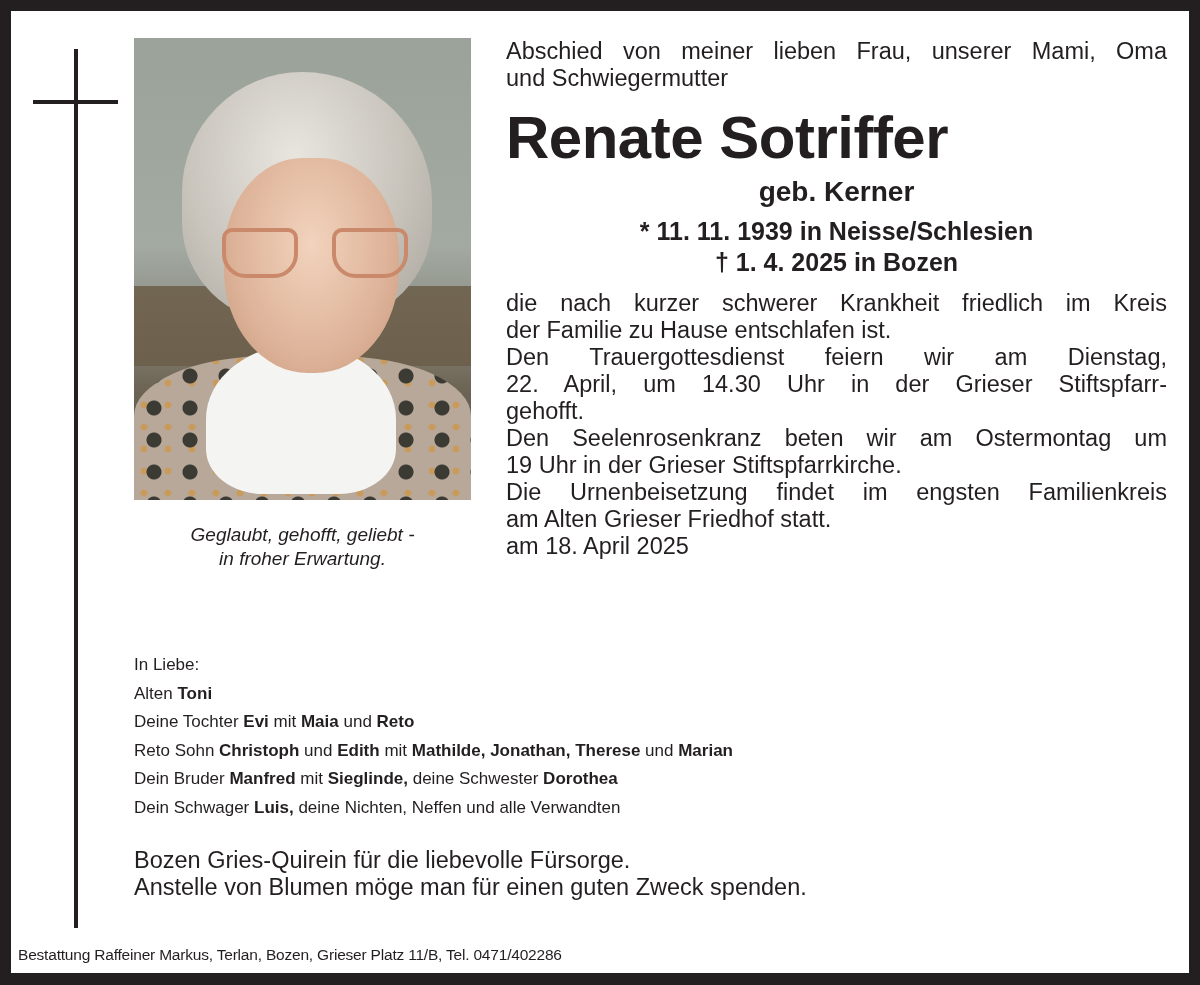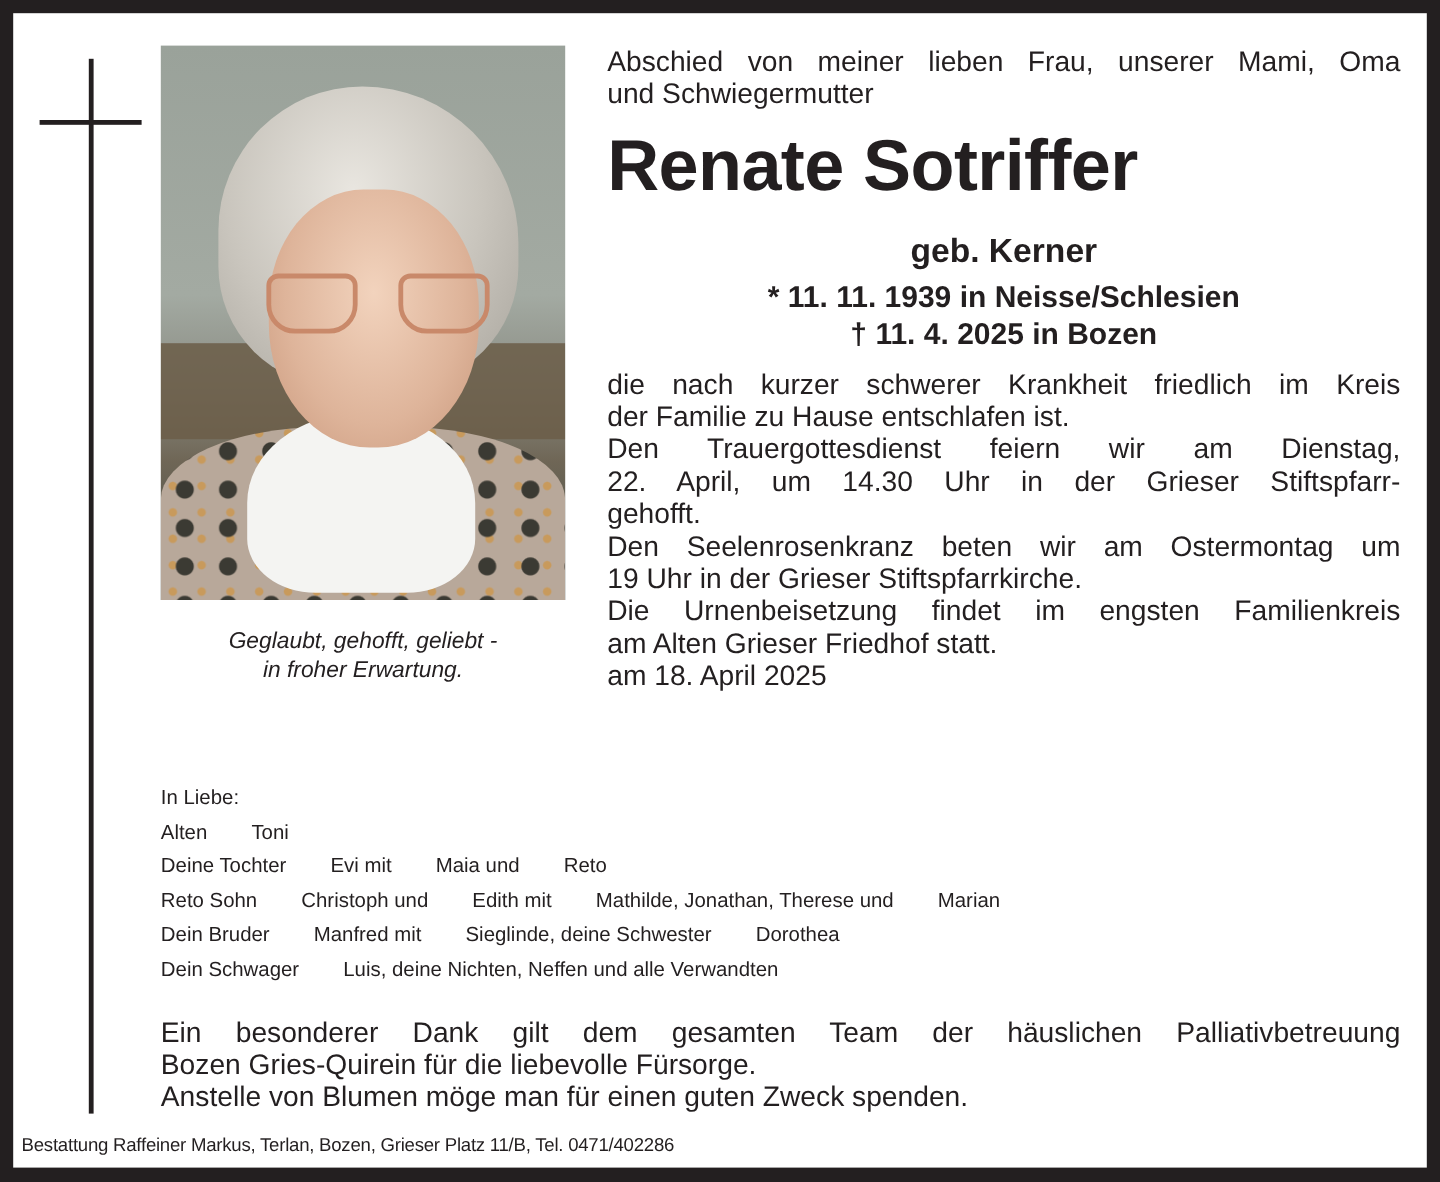--- a/index.html
+++ b/index.html
@@ -39,29 +39,29 @@
   .quote {
     position: absolute; left: 123px; top: 512px; width: 337px;
     text-align: center; font-style: italic; font-size: 19px; line-height: 24px;
   }
 
   
   .right { position: absolute; left: 495px; top: 27px; width: 661px; }
   .p { font-size: 23.5px; line-height: 27px; }
   .just-full { text-align: justify; text-align-last: justify; }
   .name { font-weight: bold; font-size: 60px; line-height: 68px; margin-top: 12px; letter-spacing: -0.5px; }
-  .maiden { font-weight: bold; font-size: 28px; line-height: 34px; text-align: center; margin-top: 20px; }
+  .maiden { font-weight: bold; font-size: 28px; line-height: 34px; text-align: center; margin-top: 3px; }
   .dates { font-weight: bold; font-size: 25px; line-height: 31px; text-align: center; margin-top: 7px; }
   .body-text { margin-top: 12px; }
   .place { font-size: 23.5px; line-height: 27px; letter-spacing: 1.2px; margin-top: 12px; }
   .place2 { font-size: 23.5px; line-height: 27px; }
 
   
   .family { position: absolute; left: 123px; top: 640px; width: 1050px; font-size: 17px; line-height: 28.5px; }
-  .family b { font-weight: normal; margin-left: 32px; }
+  .family b { font-weight: bold; }
 
   .thanks { position: absolute; left: 123px; top: 836px; width: 1033px; font-size: 23.5px; line-height: 27px; }
 
   .footer { position: absolute; left: 7px; top: 934px; font-size: 15.5px; line-height: 20px; letter-spacing: -0.2px; }
 </style>
 </head>
 <body>
 
 <div class="frame">
 
@@ -89,21 +89,21 @@
   <div class="right">
     <div class="p">
       <div class="just-full">Abschied von meiner lieben Frau, unserer Mami, Oma</div>
       <div>und Schwiegermutter</div>
     </div>
 
     <div class="name">Renate Sotriffer</div>
     <div class="maiden">geb. Kerner</div>
     <div class="dates">
       <div>* 11. 11. 1939 in Neisse/Schlesien</div>
-      <div>† 11. 4. 2025 in Bozen</div>
+      <div>† 1. 4. 2025 in Bozen</div>
     </div>
 
     <div class="p body-text">
       <div class="just-full">die nach kurzer schwerer Krankheit friedlich im Kreis</div>
       <div>der Familie zu Hause entschlafen ist.</div>
       <div class="just-full">Den Trauergottesdienst feiern wir am Dienstag,</div>
       <div class="just-full">22. April, um 14.30 Uhr in der Grieser Stiftspfarr-</div>
       <div>gehofft.</div>
       <div class="just-full">Den Seelenrosenkranz beten wir am Ostermontag um</div>
       <div>19 Uhr in der Grieser Stiftspfarrkirche.</div>
@@ -119,19 +119,18 @@
     <div id="family-lines">
         <div><span>Alten </span><b>Toni</b></div>
         <div><span>Deine Tochter </span><b>Evi</b><span> mit </span><b>Maia</b><span> und </span><b>Reto</b></div>
         <div><span>Reto Sohn </span><b>Christoph</b><span> und </span><b>Edith</b><span> mit </span><b>Mathilde, Jonathan, Therese</b><span> und </span><b>Marian</b></div>
         <div><span>Dein Bruder </span><b>Manfred</b><span> mit </span><b>Sieglinde,</b><span> deine Schwester </span><b>Dorothea</b></div>
         <div><span>Dein Schwager </span><b>Luis,</b><span> deine Nichten, Neffen und alle Verwandten</span></div>
       </div>
   </div>
 
   <div class="thanks">
-    <div class="just-full">Ein besonderer Dank gilt dem gesamten Team der häuslichen Palliativbetreuung</div>
     <div>Bozen Gries-Quirein für die liebevolle Fürsorge.</div>
     <div>Anstelle von Blumen möge man für einen guten Zweck spenden.</div>
   </div>
 
   <div class="footer">Bestattung Raffeiner Markus, Terlan, Bozen, Grieser Platz 11/B, Tel. 0471/402286</div>
 </div>
 
 </body></html>

